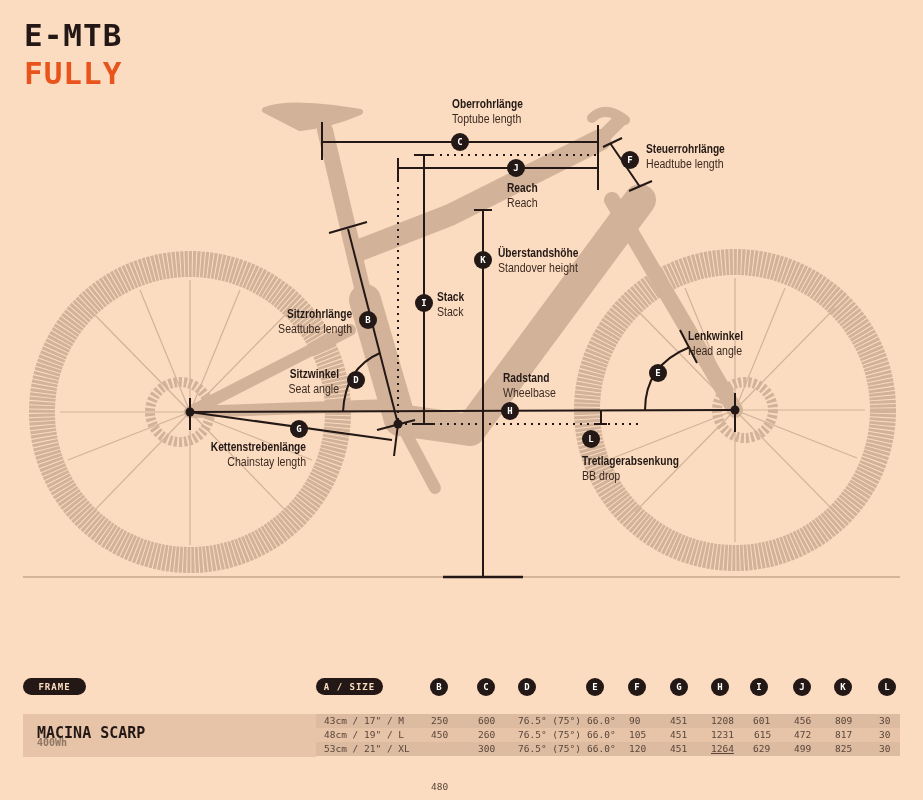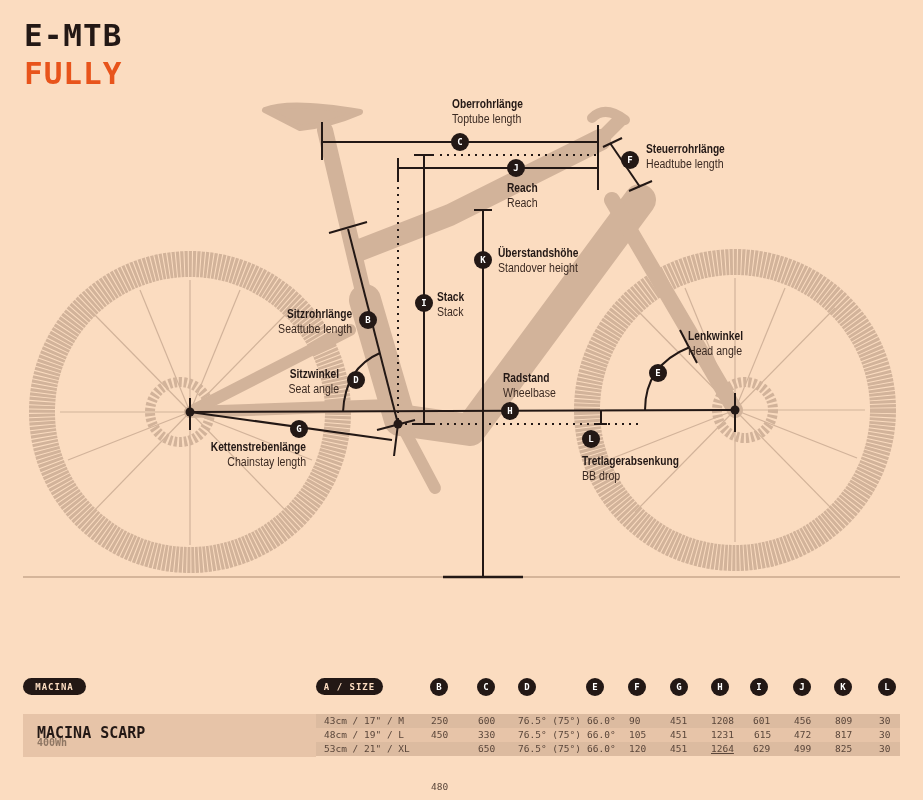--- a/index.html
+++ b/index.html
@@ -177,21 +177,21 @@
 </div>
 <div class="lbl r" style="right:617px;top:440px;">
   <span class="de">Kettenstrebenlänge</span>
   <span class="en">Chainstay length</span>
 </div>
 <div class="lbl" style="left:582px;top:454px;">
   <span class="de">Tretlagerabsenkung</span>
   <span class="en">BB drop</span>
 </div>
 
-<div class="pill" style="left:23px;top:678px;width:63px;">MACINA</div>
+<div class="pill" style="left:23px;top:678px;width:63px;">FRAME</div>
 <div class="pill" style="left:316px;top:678px;width:67px;">A / SIZE</div>
 <div class="hb" style="left:430px;">B</div>
 <div class="hb" style="left:477px;">C</div>
 <div class="hb" style="left:518px;">D</div>
 <div class="hb" style="left:586px;">E</div>
 <div class="hb" style="left:628px;">F</div>
 <div class="hb" style="left:670px;">G</div>
 <div class="hb" style="left:711px;">H</div>
 <div class="hb" style="left:750px;">I</div>
 <div class="hb" style="left:793px;">J</div>
@@ -212,35 +212,35 @@
   <span class="cell" style="left:354px;">451</span>
   <span class="cell" style="left:395px;">1208</span>
   <span class="cell" style="left:437px;text-align:center;">601</span>
   <span class="cell" style="left:478px;">456</span>
   <span class="cell" style="left:519px;">809</span>
   <span class="cell" style="left:563px;">30</span>
 </div>
 <div class="row b" style="top:728px;">
   <span class="cell" style="left:8px;">48cm  /  19"  /  L</span>
   <span class="cell" style="left:115px;">450</span>
-  <span class="cell" style="left:162px;">330</span>
+  <span class="cell" style="left:162px;">260</span>
   <span class="cell" style="left:202px;">76.5° (75°)</span>
   <span class="cell" style="left:271px;">66.0°</span>
   <span class="cell" style="left:313px;">105</span>
   <span class="cell" style="left:354px;">451</span>
   <span class="cell" style="left:395px;">1231</span>
   <span class="cell" style="left:438px;">615</span>
   <span class="cell" style="left:478px;">472</span>
   <span class="cell" style="left:519px;">817</span>
   <span class="cell" style="left:563px;">30</span>
 </div>
 <div class="row a" style="top:742px;">
   <span class="cell" style="left:8px;">53cm  /  21"  /  XL</span>
   <span class="cell" style="left:115px;margin-top:38px;">480</span>
-  <span class="cell" style="left:162px;">650</span>
+  <span class="cell" style="left:162px;">300</span>
   <span class="cell" style="left:202px;">76.5° (75°)</span>
   <span class="cell" style="left:271px;">66.0°</span>
   <span class="cell" style="left:313px;">120</span>
   <span class="cell" style="left:354px;">451</span>
   <span class="cell" style="left:395px;text-decoration:underline;">1264</span>
   <span class="cell" style="left:437px;">629</span>
   <span class="cell" style="left:478px;">499</span>
   <span class="cell" style="left:519px;">825</span>
   <span class="cell" style="left:563px;">30</span>
 </div>

